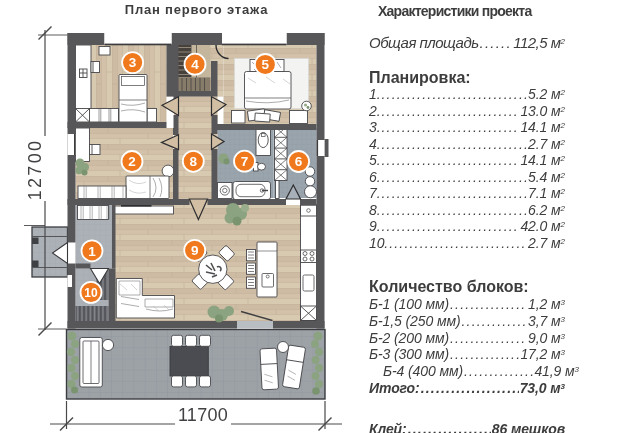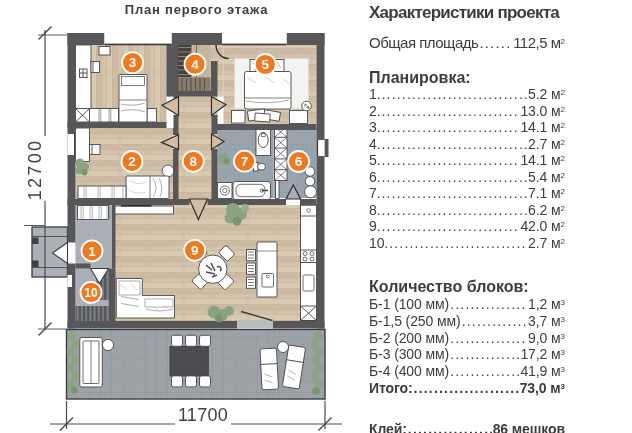--- a/index.html
+++ b/index.html
@@ -1,20 +1,20 @@
 <!DOCTYPE html>
 <html><head>
 <meta charset="utf-8">
 <style>
 html,body{margin:0;padding:0;background:#fff;}
 #page{position:relative;width:632px;height:433px;font-family:"Liberation Sans",sans-serif;overflow:hidden;background:#fff;}
 #plan{position:absolute;left:0;top:0;}
 .t{position:absolute;color:#3d3d3d;white-space:nowrap;}
 .row{position:absolute;left:369px;width:196px;display:flex;align-items:baseline;color:#3d3d3d;font-size:14px;letter-spacing:-0.1px;}
-.row span{white-space:nowrap;flex:0 0 auto;}
+.row span{white-space:nowrap;flex:0 0 auto;font-style:italic;}
 .row .dots{flex:1 1 0;min-width:0;overflow:hidden;white-space:nowrap;letter-spacing:1.2px;margin:0 1px;}
 .row .v{white-space:nowrap;}
 sup{font-size:8px;vertical-align:4px;letter-spacing:0;}
 .b{font-weight:bold;}
 </style>
 </head>
 <body>
 <div id="page">
 <svg id="plan" width="632" height="433" viewBox="0 0 632 433">
 <defs>
@@ -583,21 +583,21 @@
 </g>
 </g>
 </svg>
 
 <div class="t b" style="left:96px;top:2px;width:201px;text-align:center;font-size:13px;letter-spacing:0.8px;">План первого этажа</div>
 
 <div class="t" style="left:-10px;top:159px;width:90px;text-align:center;font-size:18px;color:#414144;transform:rotate(-90deg);letter-spacing:2.3px;">12700</div>
 
 <div class="t" style="left:158px;top:405px;width:90px;text-align:center;font-size:18px;color:#414144;letter-spacing:0.3px;">11700</div>
 
-<div class="t b" style="left:369px;top:3px;font-size:17px;letter-spacing:-0.75px;">Характеристики проекта</div>
+<div class="t b" style="left:378px;top:3px;font-size:14px;letter-spacing:-0.75px;">Характеристики проекта</div>
 
 <div class="row" style="top:33.5px;font-size:15px;letter-spacing:-0.5px;">
       <span>Общая площадь</span>
       <span class="dots">......................</span>
       <span class="v">112,5 м<sup>2</sup></span>
     </div>
 
 <div class="t b" style="left:369px;top:69px;font-size:16px;">Планировка:</div>
 
 <div class="row" style="top:86px;">
@@ -679,21 +679,21 @@
       <span class="dots">...........................</span>
       <span class="v">9,0 м<sup>3</sup></span>
     </div>
 
 <div class="row" style="top:346.4px;">
       <span>Б-3 (300 мм)</span>
       <span class="dots">...........................</span>
       <span class="v">17,2 м<sup>3</sup></span>
     </div>
 
-<div class="row" style="top:363.2px;">
+<div class="row" style="top:363.2px;margin-left:14px;">
       <span>Б-4 (400 мм)</span>
       <span class="dots">...........................</span>
       <span class="v">41,9 м<sup>3</sup></span>
     </div>
 
 <div class="row b" style="top:380px;">
       <span>Итого:</span>
       <span class="dots">...........................</span>
       <span class="v">73,0 м<sup>3</sup></span>
     </div>

